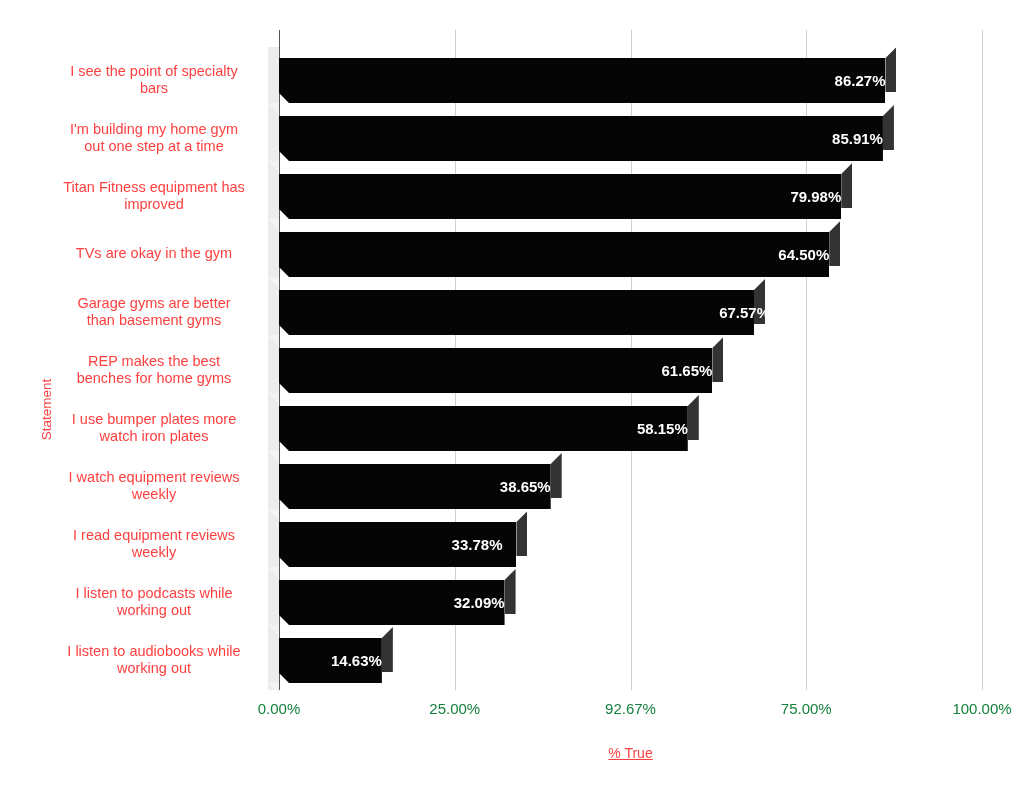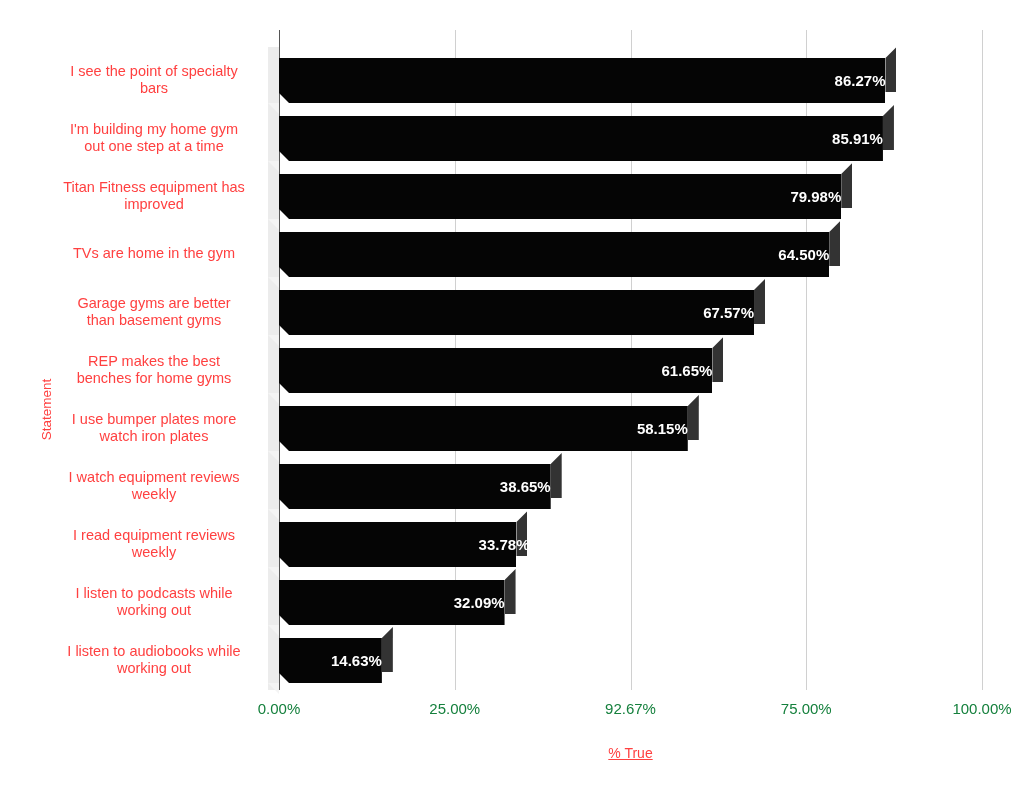--- a/index.html
+++ b/index.html
@@ -165,21 +165,21 @@
           <div class="front"></div>
           <div class="side"></div>
           <div class="leftnotch"></div>
         </div>
         <div class="bar-value" style="left: 17px; width: 550.238px; top: 202px;">64.50%</div>
         <div class="bar" style="left: 17px; top: 260px; width: 475.017px; height: 45px;">
           <div class="front"></div>
           <div class="side"></div>
           <div class="leftnotch"></div>
         </div>
-        <div class="bar-value" style="left: 17px; width: 475.017px; top: 260px;">67.57%</div>
+        <div class="bar-value" style="left: 17px; width: 475.017px; top: 260px; padding-left: 16px;">67.57%</div>
         <div class="bar" style="left: 17px; top: 318px; width: 433.399px; height: 45px;">
           <div class="front"></div>
           <div class="side"></div>
           <div class="leftnotch"></div>
         </div>
         <div class="bar-value" style="left: 17px; width: 433.399px; top: 318px;">61.65%</div>
         <div class="bar" style="left: 17px; top: 376px; width: 408.795px; height: 45px;">
           <div class="front"></div>
           <div class="side"></div>
           <div class="leftnotch"></div>
@@ -189,21 +189,21 @@
           <div class="front"></div>
           <div class="side"></div>
           <div class="leftnotch"></div>
         </div>
         <div class="bar-value" style="left: 17px; width: 271.709px; top: 434px;">38.65%</div>
         <div class="bar" style="left: 17px; top: 492px; width: 237.473px; height: 45px;">
           <div class="front"></div>
           <div class="side"></div>
           <div class="leftnotch"></div>
         </div>
-        <div class="bar-value" style="left: 30px; width: 237.473px; top: 492px;">33.78%</div>
+        <div class="bar-value" style="left: 3px; width: 237.473px; top: 492px;">33.78%</div>
         <div class="bar" style="left: 17px; top: 550px; width: 225.593px; height: 45px;">
           <div class="front"></div>
           <div class="side"></div>
           <div class="leftnotch"></div>
         </div>
         <div class="bar-value" style="left: 17px; width: 225.593px; top: 550px;">32.09%</div>
         <div class="bar" style="left: 17px; top: 608px; width: 102.849px; height: 45px;">
           <div class="front"></div>
           <div class="side"></div>
           <div class="leftnotch"></div>
@@ -212,21 +212,21 @@
       </div>
   </div>
 
   <div id="cat-labels">
       <div class="cat-label" style="top: 62.5px;">I see the point of specialty
 bars</div>
       <div class="cat-label" style="top: 120.5px;">I'm building my home gym
 out one step at a time</div>
       <div class="cat-label" style="top: 178.5px;">Titan Fitness equipment has
 improved</div>
-      <div class="cat-label" style="top: 245px;">TVs are home in the gym</div>
+      <div class="cat-label" style="top: 245px;">TVs are okay in the gym</div>
       <div class="cat-label" style="top: 294.5px;">Garage gyms are better
 than basement gyms</div>
       <div class="cat-label" style="top: 352.5px;">REP makes the best
 benches for home gyms</div>
       <div class="cat-label" style="top: 410.5px;">I use bumper plates more
 watch iron plates</div>
       <div class="cat-label" style="top: 468.5px;">I watch equipment reviews
 weekly</div>
       <div class="cat-label" style="top: 526.5px;">I read equipment reviews
 weekly</div>

